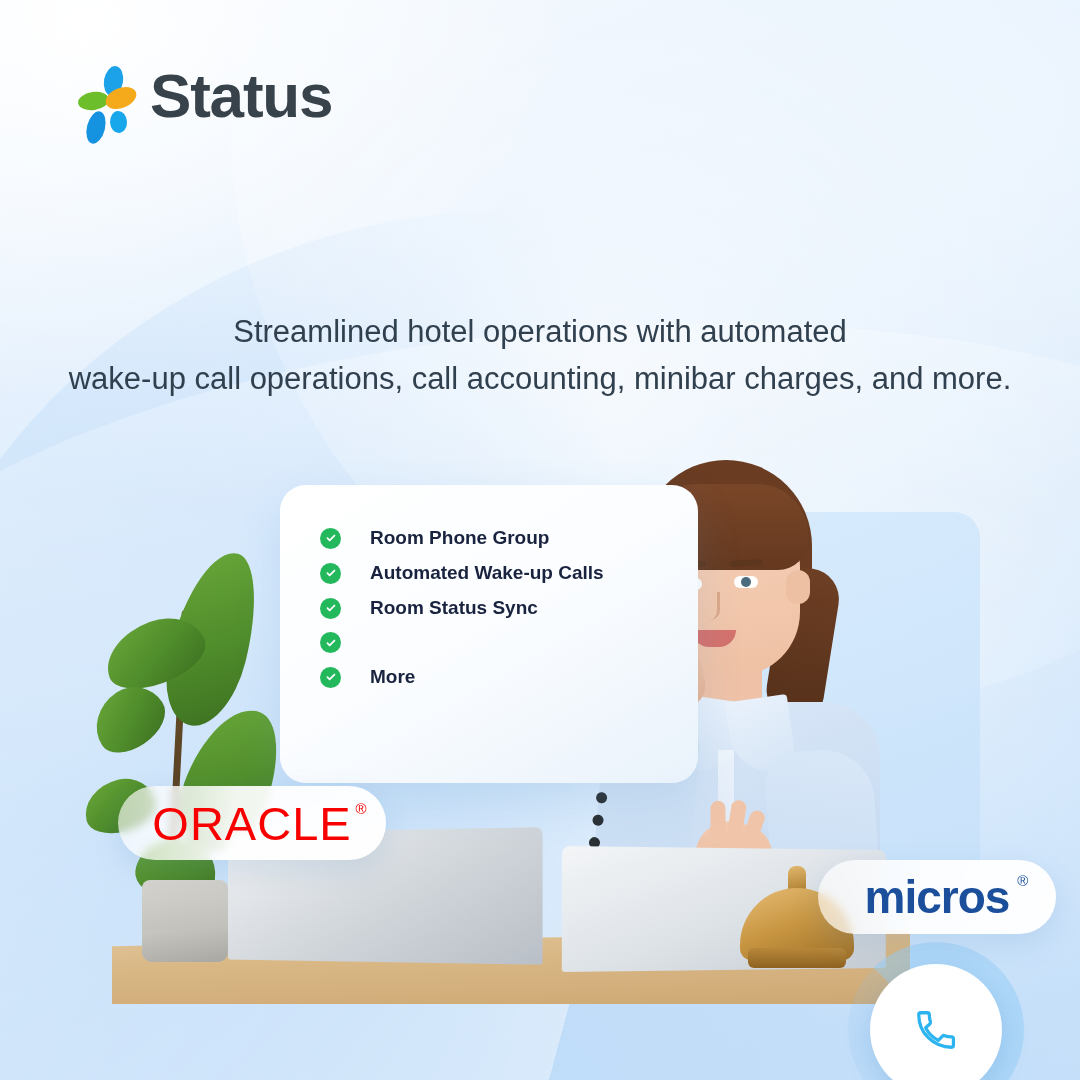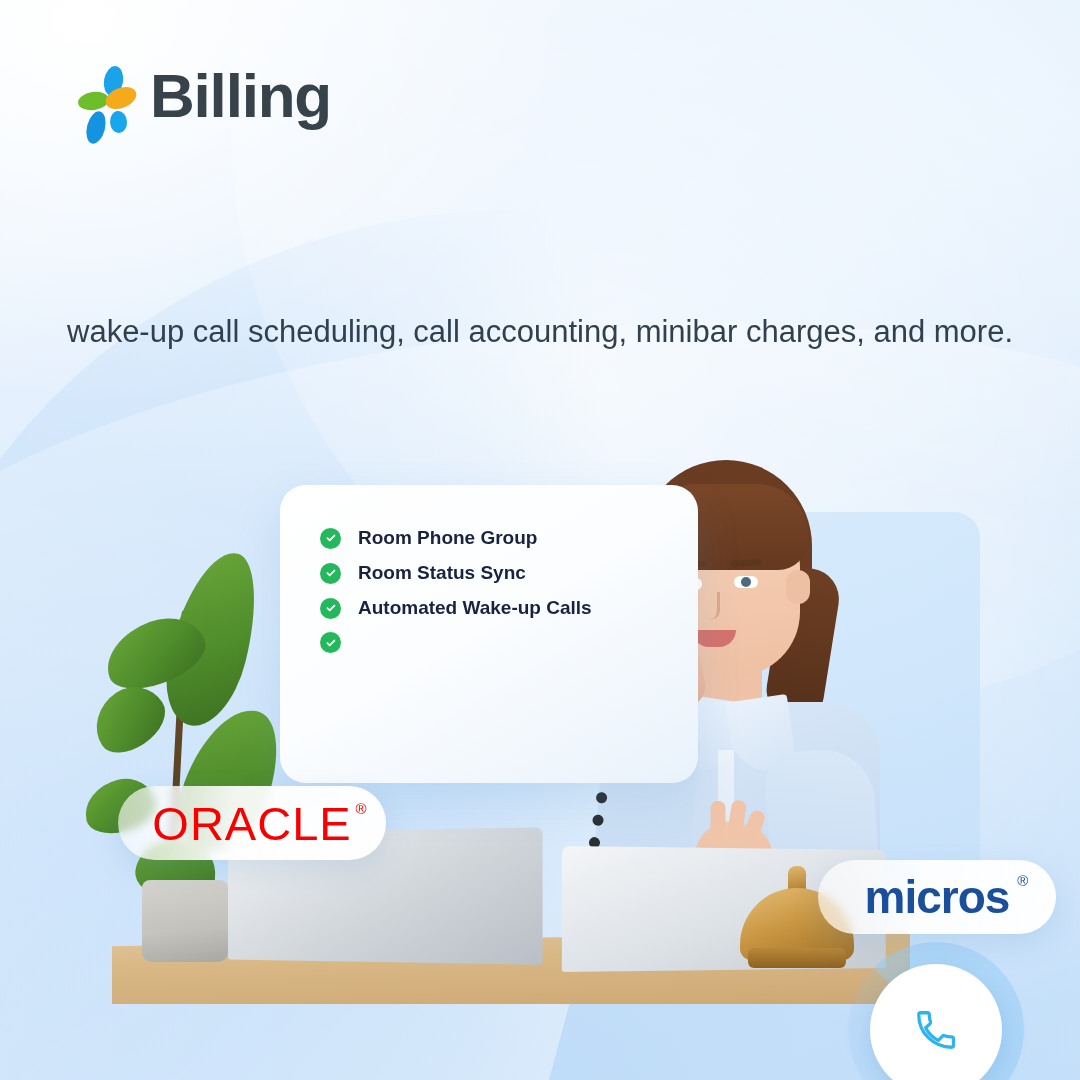--- a/index.html
+++ b/index.html
@@ -126,21 +126,21 @@
   
   #feature-card{
     position:absolute; left:280px; top:55px;
     width:418px; height:298px;
     background:linear-gradient(150deg,#ffffff 0%,#fbfdff 48%,#e9f2fb 100%);
     border-radius:26px;
     box-shadow:0 18px 44px rgba(80,140,200,.16);
     padding:42px 0 0 40px;
   }
   .feature-row{
-    display:flex; align-items:center; gap:17px;
+    display:flex; align-items:center; gap:29px;
     margin-bottom:13px;
   }
   .check{
     flex:none; width:21px; height:21px; border-radius:50%;
     background:#23b85c;
     display:flex; align-items:center; justify-content:center;
   }
   .feature-label{
     font-size:19px; font-weight:700; color:#19233f; white-space:nowrap;
   }
@@ -333,25 +333,26 @@
   <div class="bgfx" id="arc-band"></div>
 
   <div id="logo-block">
     <div id="logo-mark">
       <span class="p-top"></span>
       <span class="p-left"></span>
       <span class="p-right"></span>
       <span class="p-botleft"></span>
       <span class="p-botright"></span>
     </div>
-    <div id="logo-word">Billing</div>
+    <div id="logo-word">Status</div>
   </div>
 
   <div id="subtitle">
-    <span class="ln">wake-up call scheduling, call accounting, minibar charges, and more.</span>
+    <span class="ln">Streamlined hotel operations with automated</span>
+    <span class="ln">wake-up call operations, call accounting, minibar charges, and more.</span>
   </div>
 
   <div id="hero">
 
     <div id="blue-panel"></div>
 
     <div id="desk"></div>
 
     <div id="plant">
       <div id="stem"></div>
@@ -429,37 +430,45 @@
             </svg>
         </span>
         <span class="feature-label">Room Phone Group</span>
       </div>
       <div class="feature-row">
         <span class="check">
           <svg width="12" height="12" viewBox="0 0 16 16">
               <path d="M3.2 8.3l3 3 6.4-6.6" stroke="#fff" stroke-width="2.3" fill="none" stroke-linecap="round" stroke-linejoin="round"></path>
             </svg>
         </span>
-        <span class="feature-label">Room Status Sync</span>
+        <span class="feature-label">Automated Wake-up Calls</span>
       </div>
       <div class="feature-row">
         <span class="check">
           <svg width="12" height="12" viewBox="0 0 16 16">
               <path d="M3.2 8.3l3 3 6.4-6.6" stroke="#fff" stroke-width="2.3" fill="none" stroke-linecap="round" stroke-linejoin="round"></path>
             </svg>
         </span>
-        <span class="feature-label">Automated Wake-up Calls</span>
+        <span class="feature-label">Room Status Sync</span>
       </div>
       <div class="feature-row">
         <span class="check">
           <svg width="12" height="12" viewBox="0 0 16 16">
               <path d="M3.2 8.3l3 3 6.4-6.6" stroke="#fff" stroke-width="2.3" fill="none" stroke-linecap="round" stroke-linejoin="round"></path>
             </svg>
         </span>
       </div>
+      <div class="feature-row">
+        <span class="check">
+          <svg width="12" height="12" viewBox="0 0 16 16">
+              <path d="M3.2 8.3l3 3 6.4-6.6" stroke="#fff" stroke-width="2.3" fill="none" stroke-linecap="round" stroke-linejoin="round"></path>
+            </svg>
+        </span>
+        <span class="feature-label">More</span>
+      </div>
     </div>
   </div>
 
   <div class="badge" id="badge-oracle">
     <div id="oracle-word">
       <span>ORACLE</span>
       <span id="oracle-reg">®</span>
     </div>
   </div>
 

